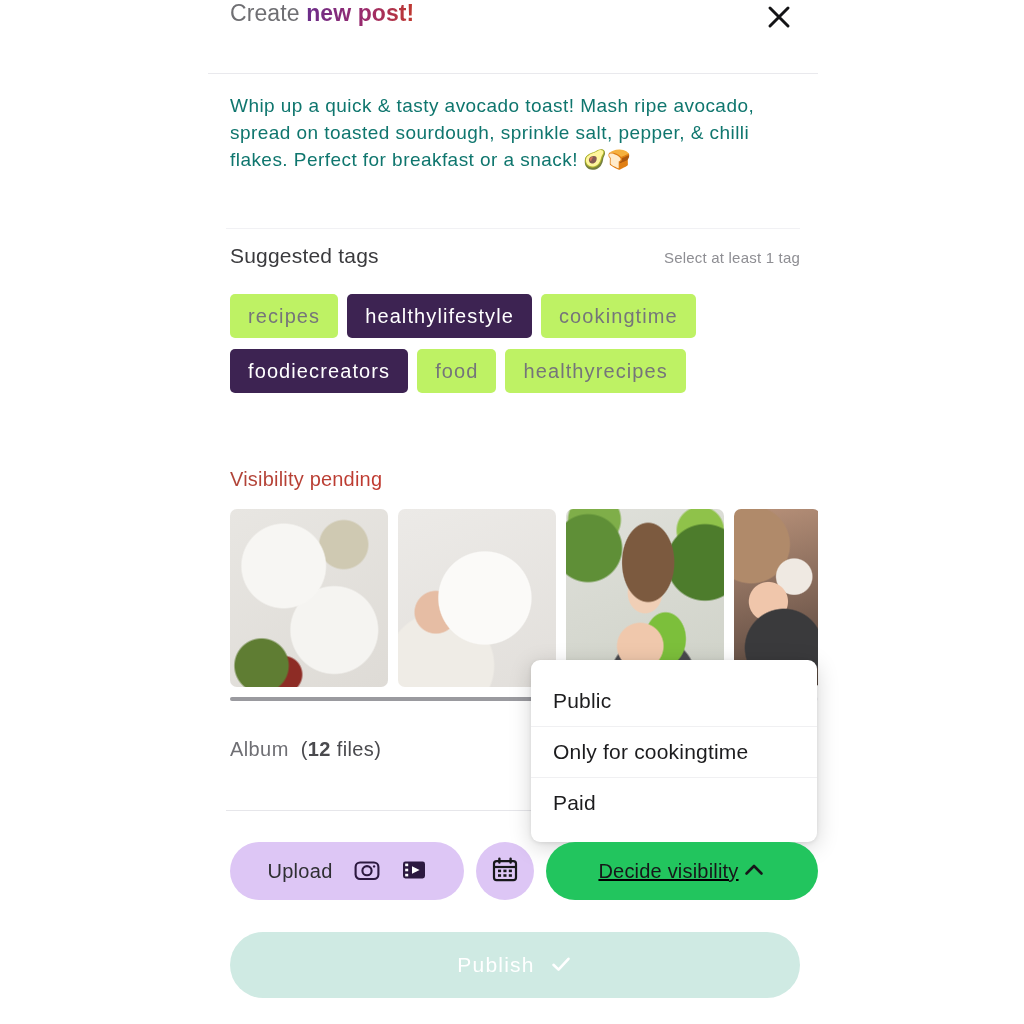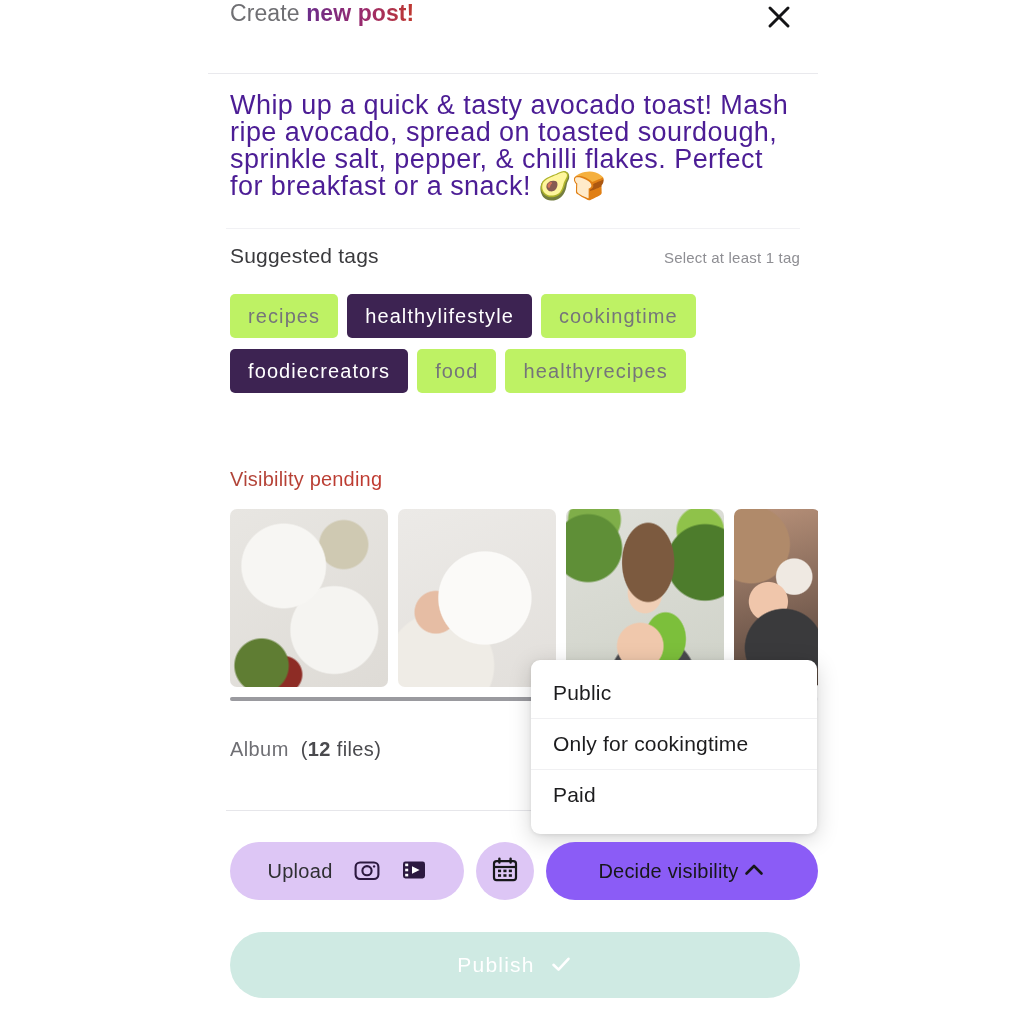--- a/index.html
+++ b/index.html
@@ -65,23 +65,23 @@
   .divider.d-top   { top: 73px; }
   .divider.d-desc  { top: 228px; background: #f1f1f4; left: 18px; width: 574px; }
   .divider.d-btns  { top: 810px; background: #e6e6ea; left: 18px; width: 574px; }
 
   
   .description {
     position: absolute;
     left: 22px;
     top: 92px;
     width: 570px;
-    font-size: 27px;
+    font-size: 19px;
     line-height: 27px;
-    color: #4c1d95;
+    color: #0f766e;
     letter-spacing: .45px;
   }
   .emoji { letter-spacing: 0; }
 
   
   .tags-head {
     position: absolute;
     left: 22px;
     top: 244px;
     width: 570px;
@@ -243,21 +243,21 @@
 
   
   .dropdown {
     position: absolute;
     left: 531px;
     top: 660px;
     width: 286px;
     background: #ffffff;
     border-radius: 9px;
     box-shadow: 0 5px 22px rgba(0,0,0,.17), 0 1px 4px rgba(0,0,0,.09);
-    padding: 8px 0 14px 0;
+    padding: 16px 0 14px 0;
     z-index: 20;
   }
   .dd-item {
     padding: 13px 22px;
     font-size: 21px;
     color: #1c1c1e;
     letter-spacing: .2px;
     cursor: pointer;
     border-bottom: 1px solid #f0f0f2;
   }
@@ -299,30 +299,31 @@
     background: #ddc6f5;
     display: flex; align-items: center; justify-content: center;
     border: none;
     cursor: pointer;
     flex: 0 0 auto;
   }
   .btn-visibility {
     height: 58px;
     flex: 1 1 auto;
     border-radius: 29px;
-    background: #8b5cf6;
+    background: #22c55e;
     display: flex;
     align-items: center;
     justify-content: center;
     gap: 3px;
     border: none;
     cursor: pointer;
     font-family: "Liberation Sans", sans-serif;
     z-index: 25;
     position: relative;
+    text-decoration: underline;
   }
   .btn-visibility .lbl {
     font-size: 20px;
     color: #17171a;
     letter-spacing: .2px;
   }
 
   
   .btn-publish {
     position: absolute;

